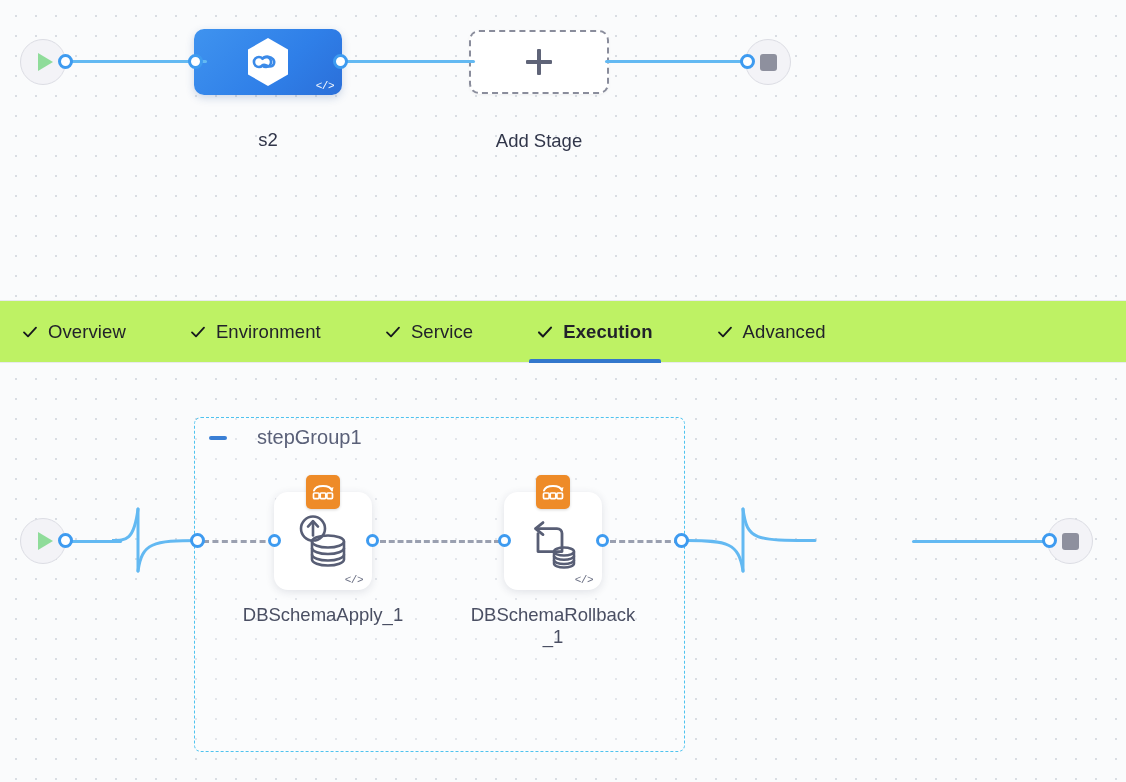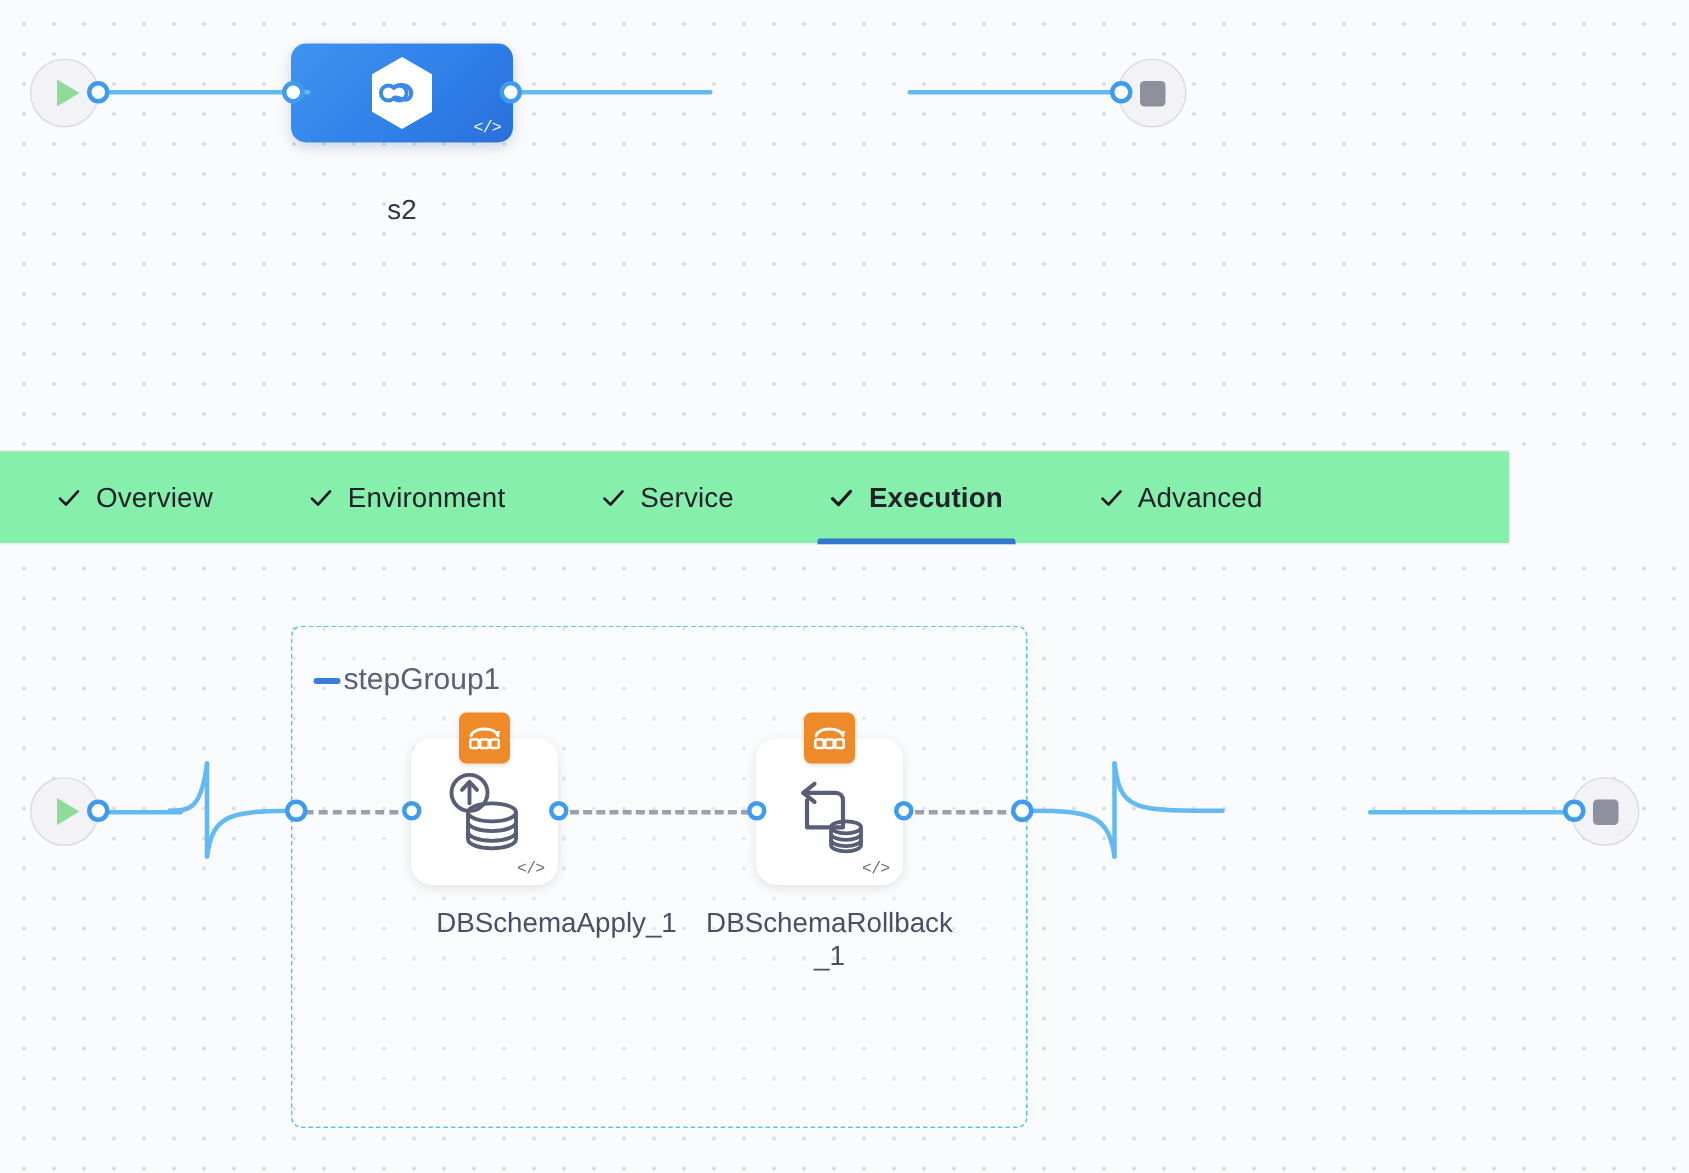--- a/index.html
+++ b/index.html
@@ -27,27 +27,27 @@
     background-position: 6px 6px;
     overflow: hidden;
   }
   .canvas-top    { top: 0;   height: 300px; }
   .canvas-bottom { top: 363px; height: 419px; }
 
   
   .tabbar {
     position: absolute;
     top: 300px; left: 0;
-    width: 1006px; height: 63px;
-    background: #86efac;
+    width: 1126px; height: 63px;
+    background: #bef264;
     border-top: 1px solid #e8eaee;
     border-bottom: 1px solid #e8eaee;
     display: flex;
     align-items: stretch;
-    padding-left: 30px;
+    padding-left: 14px;
   }
   .tab {
     display: flex;
     align-items: center;
     gap: 10px;
     padding: 0 22px 0 8px;
     margin-right: 34px;
     position: relative;
     cursor: pointer;
     color: #22222a;
@@ -180,22 +180,22 @@
 
   
   .step-group {
     position: absolute;
     border: 1.6px dashed #4ec3ef;
     border-radius: 7px;
     background: rgba(255,255,255,.28);
   }
   .sg-header {
     position: absolute;
-    top: 24px; left: 14px;
-    display: flex; align-items: center; gap: 2px;
+    top: 8px; left: 14px;
+    display: flex; align-items: center; gap: 30px;
     cursor: pointer;
   }
   .sg-collapse {
     width: 18px; height: 4px;
     background: #3a7fd5;
     border-radius: 2px;
   }
   .sg-title {
     font-size: 20px;
     color: #5a6078;
@@ -262,20 +262,26 @@
             <path d="M17.5 21.5 C21 18.5 26 19.5 28 22 C30.6 25.3 28.6 29.5 25 29.5 C21.6 29.5 19.6 26.5 17.5 28.5"></path>
           </g>
         </svg>
         <span class="codeglyph">&lt;/&gt;</span>
       </div>
       <div class="port" style="left:-6px; top:25px;"></div>
       <div class="port" style="left:139px; top:25px;"></div>
       <div class="node-label dark" style="left:-6px; top:100px; width:160px;">s2</div>
     </div>
 
+    <div class="node" style="left:469px; top:30px;">
+      <div class="add-node add-stage-node">
+        <div class="plus"></div>
+      </div>
+      <div class="node-label dark" style="left:-10px; top:100px; width:160px;">Add Stage</div>
+    </div>
 
     <div class="node" style="left:739px; top:39px;">
       <div class="term-circle" style="margin-left:6px;">
         <div class="stop-sq"></div>
       </div>
       <div class="port" style="left:1px; top:15px;"></div>
     </div>
   </div>
 
   <div class="tabbar">
@@ -363,21 +369,21 @@
             <ellipse cx="37" cy="30" rx="16" ry="6"></ellipse>
             <path d="M21 30 L21 48 C21 51.3 28.2 54 37 54 C45.8 54 53 51.3 53 48 L53 30"></path>
             <path d="M21 36.5 C21 39.8 28.2 42.5 37 42.5 C45.8 42.5 53 39.8 53 36.5"></path>
             <path d="M21 43 C21 46.3 28.2 49 37 49 C45.8 49 53 46.3 53 43"></path>
           </g>
         </svg>
         <span class="step-code">&lt;/&gt;</span>
       </div>
       <div class="port small" style="left:-6px; top:42px;"></div>
       <div class="port small" style="left:92px; top:42px;"></div>
-      <div class="node-label" style="left:-34px; top:112px; width:166px;margin-left:48px;">DBSchemaApply_1</div>
+      <div class="node-label" style="left:-34px; top:112px; width:166px;">DBSchemaApply_1</div>
     </div>
 
     <div class="wire-dashed" style="left:380px; top:177px; width:120px;"></div>
 
     <div class="node" style="left:504px; top:129px;">
       <div class="step-card">
         <div class="step-badge">
           <svg width="24" height="22" viewBox="0 0 24 22">
             <path d="M3 9.5 C5 3.5 19 3.5 21 9.5" fill="none" stroke="#ffffff" stroke-width="2" stroke-linecap="round"></path>
             <path d="M21.3 9.8 L18.2 7.2 L22.6 6.2 Z" fill="#ffffff"></path>

